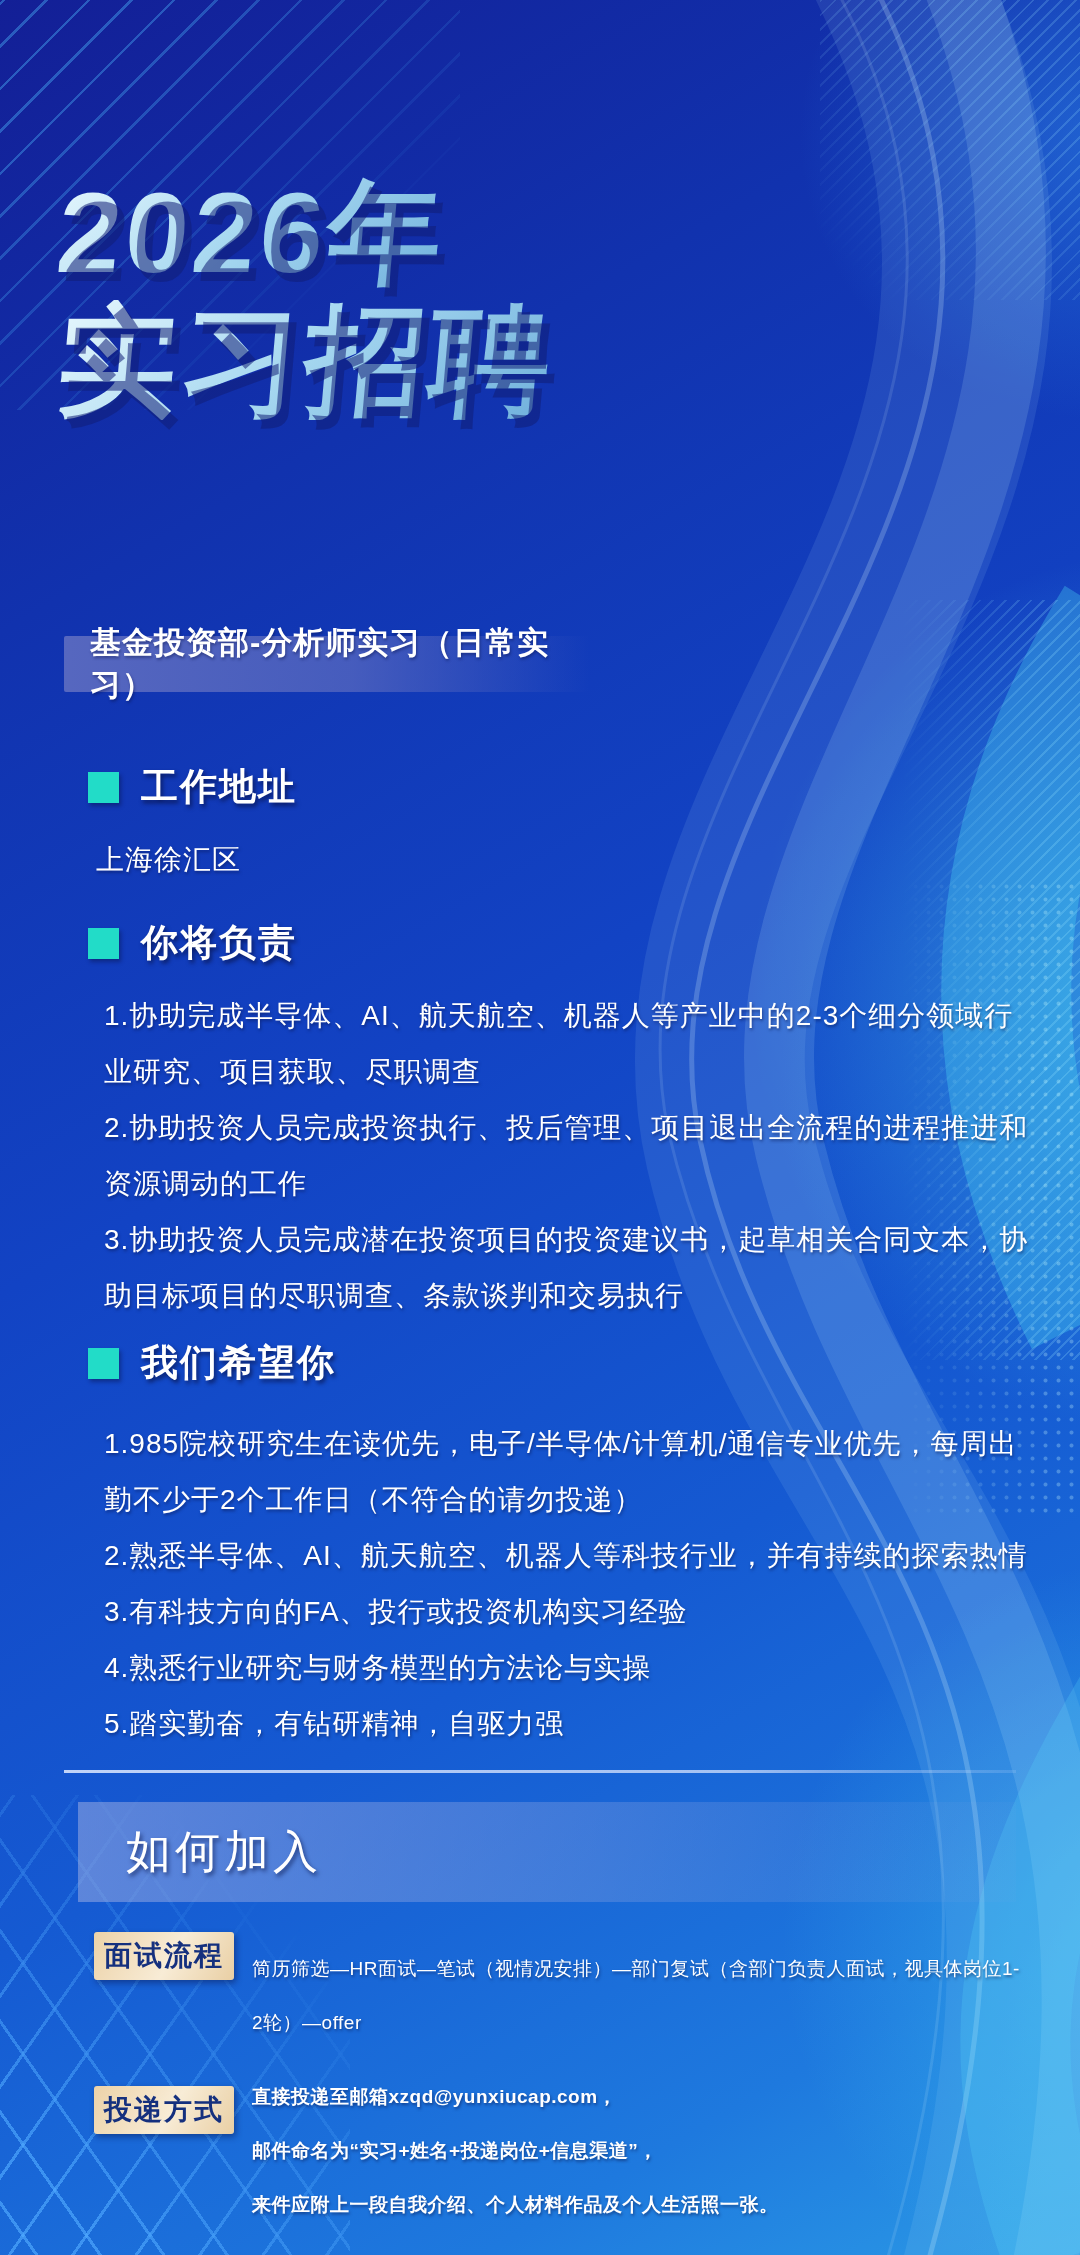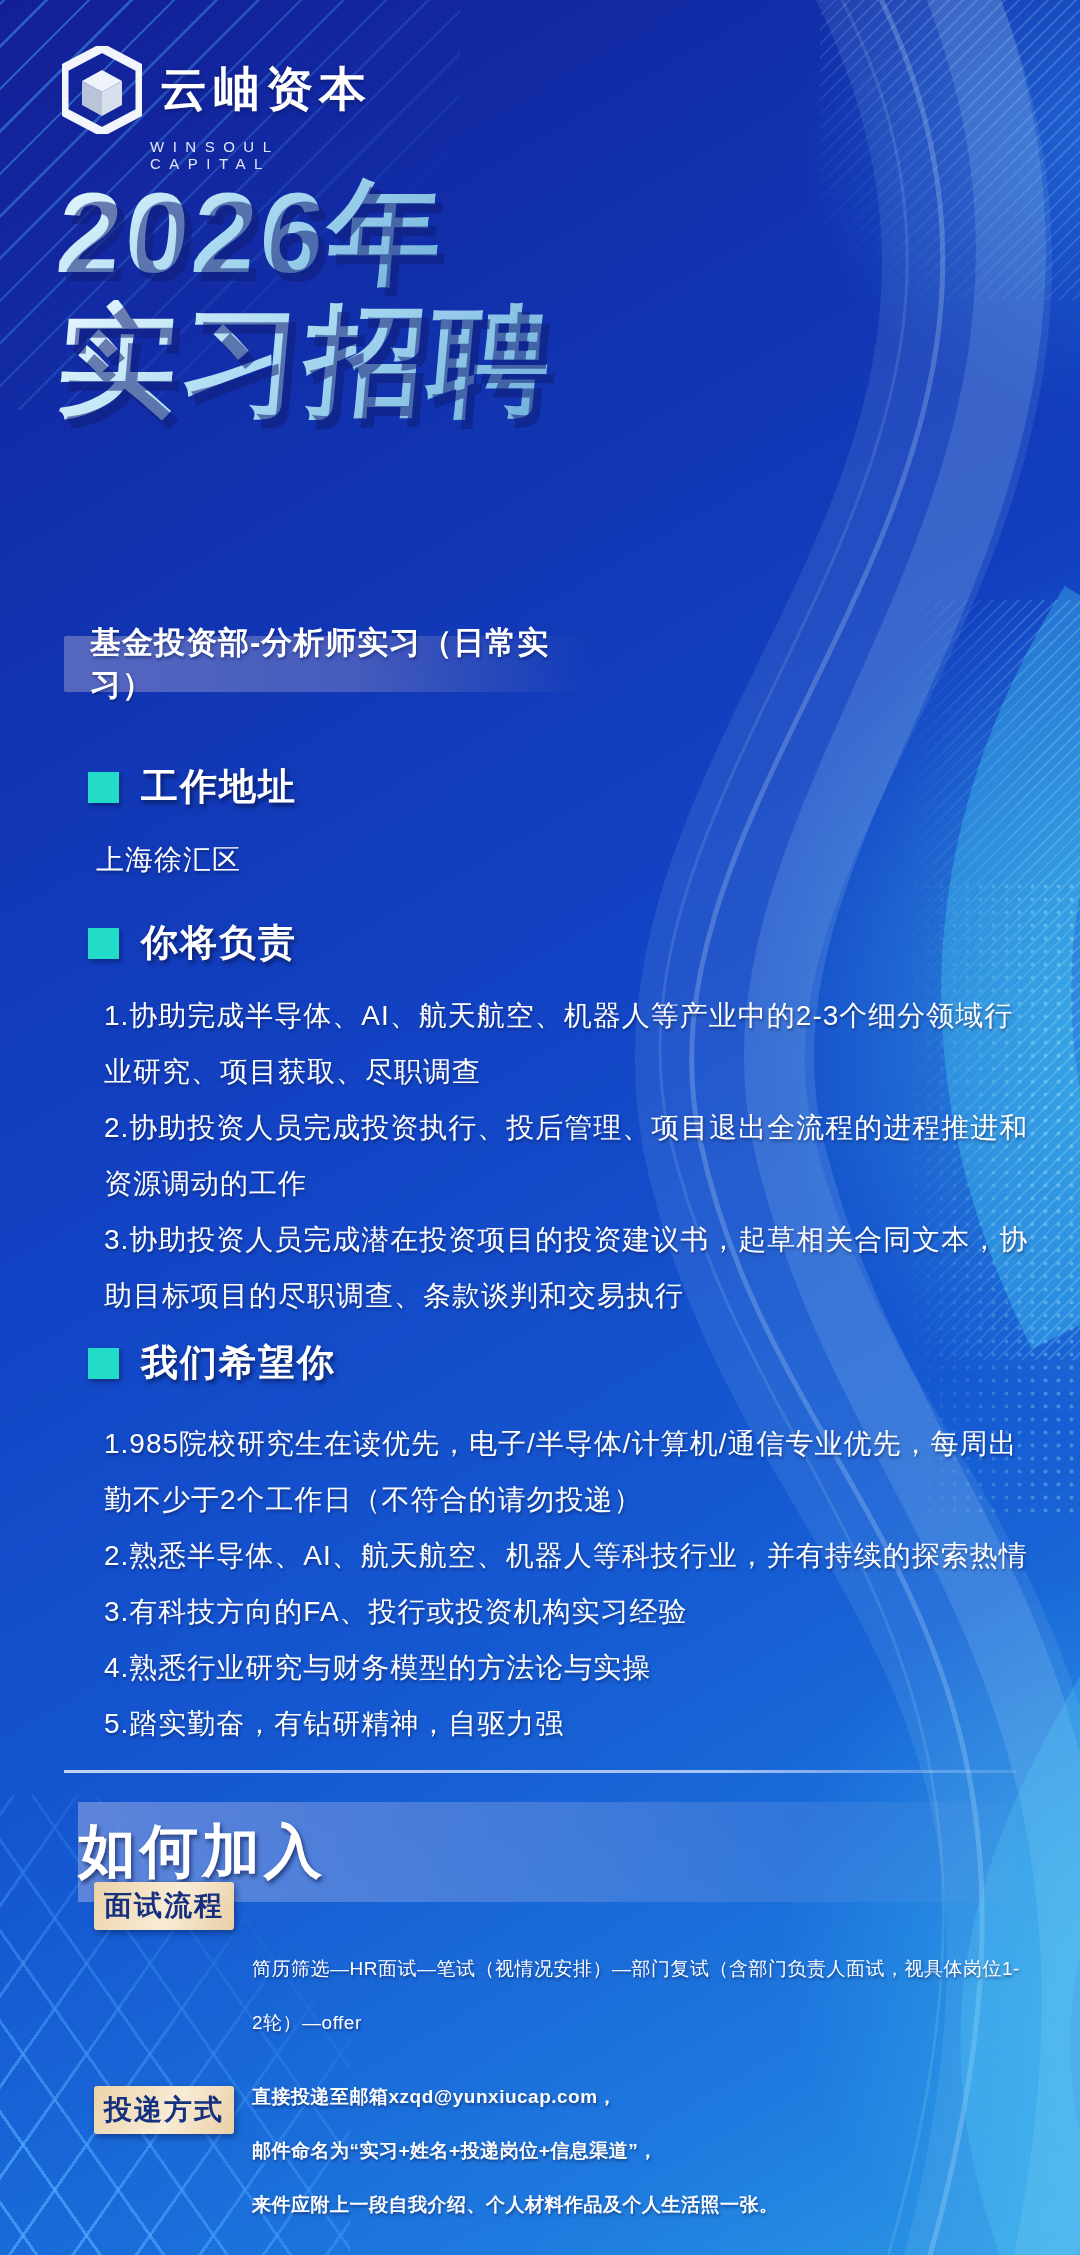--- a/index.html
+++ b/index.html
@@ -81,22 +81,22 @@
     text-shadow:1px 2px 3px rgba(8,18,70,.5);}
   .list{margin:16px;padding:0;list-style:none;}
   .list li{margin:0;}
 
   
   .divider{position:absolute;left:64px;top:1770px;width:952px;height:3px;
     background:linear-gradient(90deg, rgba(212,225,252,0.9) 0%, rgba(212,225,252,0.75) 70%, rgba(212,225,252,0.15) 100%);}
   .join-bar{
     position:absolute;left:78px;top:1802px;width:938px;height:100px;
     background:linear-gradient(90deg, rgba(152,170,226,0.55) 0%, rgba(152,170,226,0.30) 55%, rgba(152,170,226,0.04) 100%);
-    display:flex;align-items:center;box-sizing:border-box;
-    font-size:58px;font-weight:700;letter-spacing:4px;text-shadow:2px 3px 4px rgba(8,18,70,.6);
+    display:flex;align-items:center;padding-left:48px;box-sizing:border-box;
+    font-size:45px;font-weight:400;letter-spacing:4px;text-shadow:2px 3px 4px rgba(8,18,70,.6);
   }
   .join-label{
     position:absolute;left:94px;width:140px;height:48px;border-radius:3px;
     background:linear-gradient(120deg,#ecd2a8 0%,#f8ecd6 55%,#e9cfa4 100%);
     color:#15307e;font-size:28px;font-weight:700;display:flex;align-items:center;justify-content:center;
     letter-spacing:2px;box-shadow:2px 3px 6px rgba(8,18,70,.45);
   }
   .join-text{position:absolute;left:252px;width:772px;font-size:19px;line-height:54px;letter-spacing:0.5px;
     text-shadow:1px 2px 3px rgba(8,18,70,.5);}
 </style>
@@ -112,30 +112,20 @@
     <path d="M808,-60 C1120,440 590,740 668,1130 C758,1520 1080,1640 878,2290" stroke="rgba(220,245,255,0.12)" stroke-width="3" fill="none"></path>
     <path d="M1120,620 C990,830 960,1060 1090,1320" stroke="rgba(80,225,250,0.30)" stroke-width="130" fill="none"></path>
     <path d="M1130,1700 C1010,1900 980,2050 1060,2260" stroke="rgba(90,220,250,0.22)" stroke-width="110" fill="none"></path>
   </svg>
   <div class="bg bg-lines-tl"></div>
   <div class="bg bg-hatch-tr"></div>
   <div class="bg bg-hatch-r"></div>
   <div class="bg bg-dots-r"></div>
   <div class="bg bg-grid-bl"></div>
 
-  <div class="logo">
-    <svg width="80" height="88" viewBox="0 0 80 88" xmlns="http://www.w3.org/2000/svg">
-      <polygon points="40,2 78,22 78,66 40,86 2,66 2,22" fill="none" stroke="#f2f5fb" stroke-width="9"></polygon>
-      <polygon points="40,24 60,35 40,46 20,35" fill="#eef2f9"></polygon>
-      <polygon points="20,35 40,46 40,70 20,59" fill="#b9c4d8"></polygon>
-      <polygon points="40,46 60,35 60,59 40,70" fill="#d7dfec"></polygon>
-    </svg>
-    <div class="logo-cn">云岫资本</div>
-    <div class="logo-en">WINSOUL CAPITAL</div>
-  </div>
 
   <div class="hero-title hero-title-1">2026年</div>
   <div class="hero-title hero-title-2">实习招聘</div>
 
   <div class="position-bar">基金投资部-分析师实习（日常实习）</div>
 
   <div class="sec-head" style="top:762px;">
     <span class="marker"></span>
     <span class="txt">工作地址</span>
   </div>
@@ -159,21 +149,21 @@
     <li>1.985院校研究生在读优先，电子/半导体/计算机/通信专业优先，每周出勤不少于2个工作日（不符合的请勿投递）</li>
     <li>2.熟悉半导体、AI、航天航空、机器人等科技行业，并有持续的探索热情</li>
     <li>3.有科技方向的FA、投行或投资机构实习经验</li>
     <li>4.熟悉行业研究与财务模型的方法论与实操</li>
     <li>5.踏实勤奋，有钻研精神，自驱力强</li>
   </ul>
 
   <div class="divider"></div>
   <div class="join-bar">如何加入</div>
 
-  <div class="join-label" style="top:1882px;text-align:center;">面试流程</div>
+  <div class="join-label" style="top:1932px;text-align:center;">面试流程</div>
   <div class="join-text" style="top:1942px;">简历筛选—HR面试—笔试（视情况安排）—部门复试（含部门负责人面试，视具体岗位1-2轮）—offer</div>
 
   <div class="join-label" style="top:2086px;">投递方式</div>
   <div class="join-text" style="top:2070px;font-weight:bold;">
     <div>直接投递至邮箱xzqd@yunxiucap.com，</div>
     <div>邮件命名为“实习+姓名+投递岗位+信息渠道”，</div>
     <div>来件应附上一段自我介绍、个人材料作品及个人生活照一张。</div>
   </div>
 
 </div>

